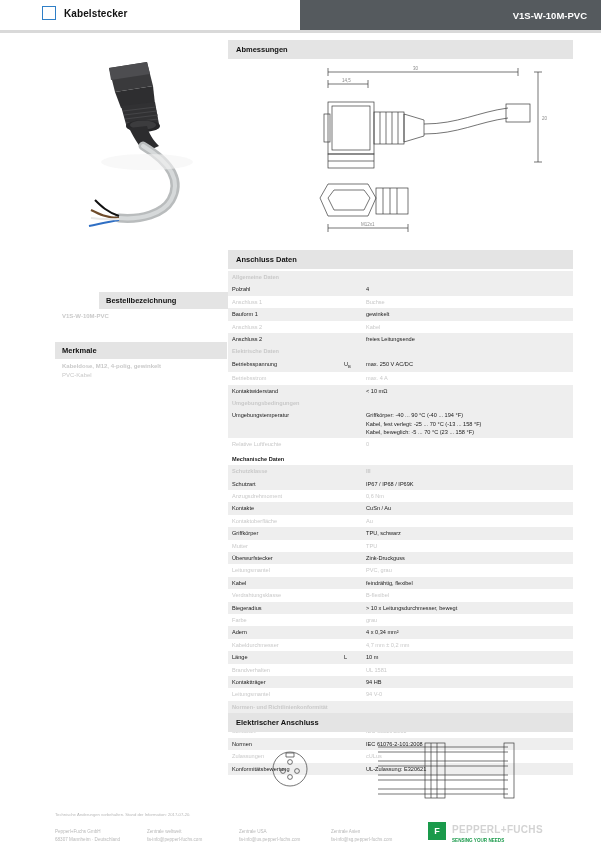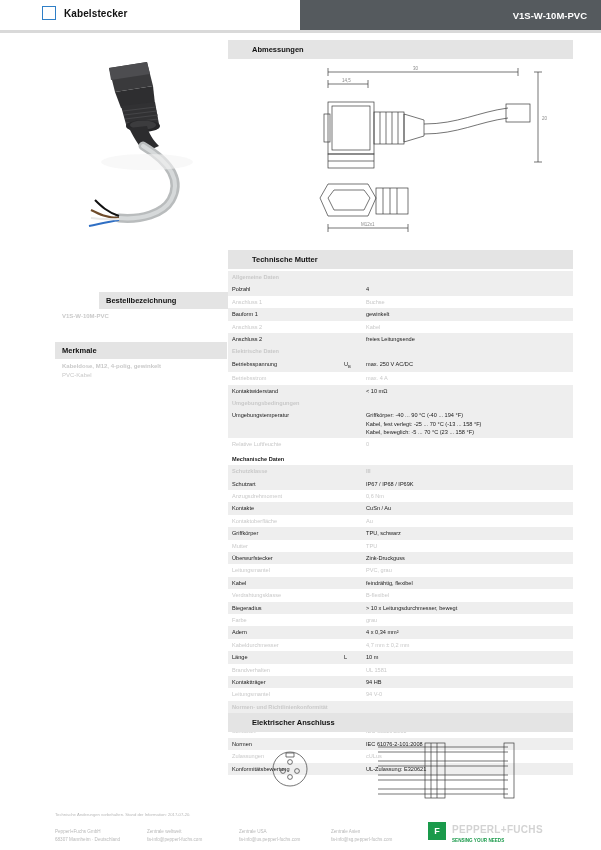--- a/index.html
+++ b/index.html
@@ -93,21 +93,21 @@
   .sub-features { top: 363px; }
   .sub-features2 { top: 372px; left: 62px; font-weight: normal; }
 
   
   .sect-band {
     position: absolute;
     left: 228px;
     width: 345px; height: 19px;
     background: #e4e4e4;
     display: flex; align-items: center;
-    padding-left: 24px;
+    padding-left: 8px;
     font-size: 7.5px;
     font-weight: bold;
     color: #111;
   }
   .band-dims { top: 40px; }
   .band-tech { top: 250px; }
   .band-elec { top: 713px; }
 
   
   .dims-area {
@@ -319,21 +319,21 @@
     <g fill="#8a8a8a" font-family="Liberation Sans, sans-serif" font-size="4.5">
       <text x="185" y="8">30</text>
       <text x="114" y="20">14,5</text>
       <text x="314" y="58">20</text>
       <text x="133" y="164">M12x1</text>
     </g>
   </svg>
 </div>
 
 <div class="sect-band band-tech">
-  <span>Technische Mutter</span>
+  <span>Anschluss Daten</span>
 </div>
 
 <table class="tech-table">
   <tbody>
       <tr class="ghost">
         <td class="c-label">Allgemeine Daten</td>
         <td class="c-sym"></td>
         <td class="c-val val-lines ghost-text"></td>
       </tr>
       <tr class="alt">

